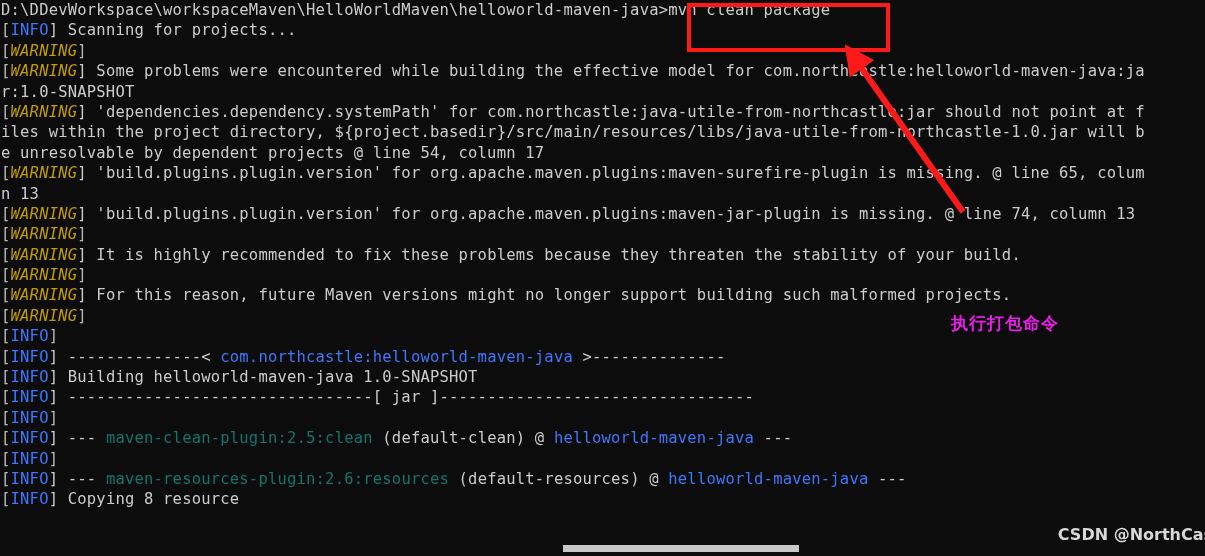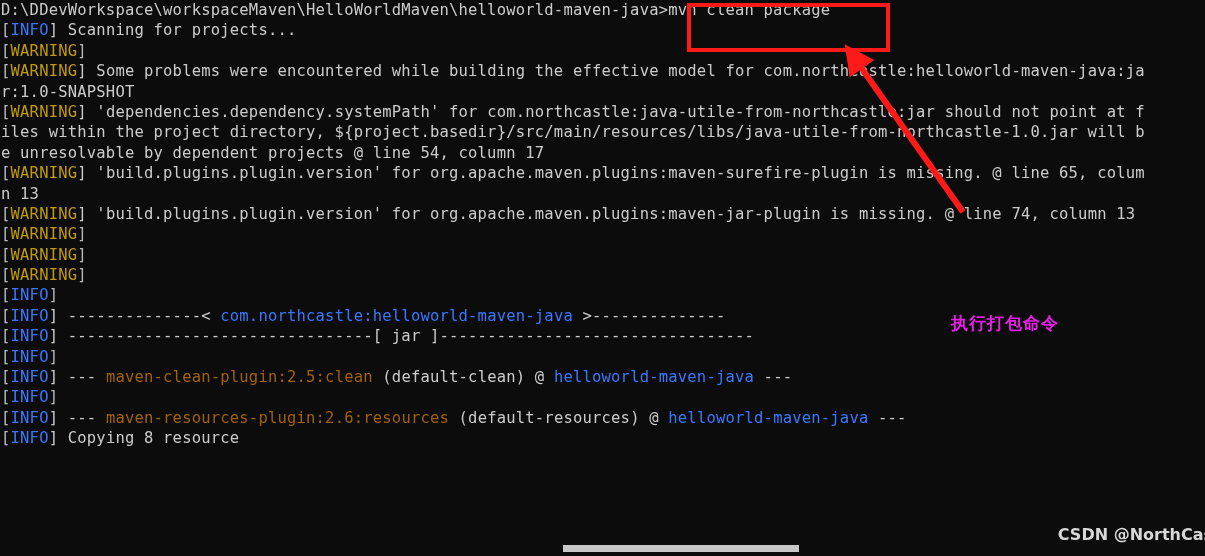--- a/index.html
+++ b/index.html
@@ -32,22 +32,22 @@
     font-size: 15.5px;
     letter-spacing: 0.2px;
     white-space: pre;
     color: #cccccc;
     padding-left: 1px;
   }
   .tok { white-space: pre; }
   .c-default { color: #cccccc; }
   .c-bracket { color: #b9b9b9; }
   .c-info    { color: #3b78ff; }
-  .c-warn    { color: #c19c00; }
-  .c-green   { color: #a16207; }
+  .c-warn    { color: #c19c00; font-style: italic; }
+  .c-green   { color: #0f766e; }
   .c-blue    { color: #3b78ff; }
 
   
   #cmd-box {
     position: absolute;
     left: 687px;
     top: 3px;
     width: 203px;
     height: 49px;
     border: 4px solid #ff1a1a;
@@ -148,24 +148,27 @@
       <div class="line"><span class="tok c-bracket">[</span><span class="tok c-warn">WARNING</span><span class="tok c-bracket">]</span></div>
       <div class="line"><span class="tok c-bracket">[</span><span class="tok c-warn">WARNING</span><span class="tok c-default">] Some problems were encountered while building the effective model for com.northcastle:helloworld-maven-java:ja</span></div>
       <div class="line"><span class="tok c-default">r:1.0-SNAPSHOT</span></div>
       <div class="line"><span class="tok c-bracket">[</span><span class="tok c-warn">WARNING</span><span class="tok c-default">] 'dependencies.dependency.systemPath' for com.northcastle:java-utile-from-northcastle:jar should not point at f</span></div>
       <div class="line"><span class="tok c-default">iles within the project directory, ${project.basedir}/src/main/resources/libs/java-utile-from-northcastle-1.0.jar will b</span></div>
       <div class="line"><span class="tok c-default">e unresolvable by dependent projects @ line 54, column 17</span></div>
       <div class="line"><span class="tok c-bracket">[</span><span class="tok c-warn">WARNING</span><span class="tok c-default">] 'build.plugins.plugin.version' for org.apache.maven.plugins:maven-surefire-plugin is missing. @ line 65, colum</span></div>
       <div class="line"><span class="tok c-default">n 13</span></div>
       <div class="line"><span class="tok c-bracket">[</span><span class="tok c-warn">WARNING</span><span class="tok c-default">] 'build.plugins.plugin.version' for org.apache.maven.plugins:maven-jar-plugin is missing. @ line 74, column 13</span></div>
       <div class="line"><span class="tok c-bracket">[</span><span class="tok c-warn">WARNING</span><span class="tok c-bracket">]</span></div>
-      <div class="line"><span class="tok c-bracket">[</span><span class="tok c-warn">WARNING</span><span class="tok c-bracket">]</span></div>
+      <div class="line"><span class="tok c-bracket">[</span><span class="tok c-warn">WARNING</span><span class="tok c-default">] It is highly recommended to fix these problems because they threaten the stability of your build.</span></div>
+      <div class="line"><span class="tok c-bracket">[</span><span class="tok c-warn">WARNING</span><span class="tok c-bracket">]</span></div>
+      <div class="line"><span class="tok c-bracket">[</span><span class="tok c-warn">WARNING</span><span class="tok c-default">] For this reason, future Maven versions might no longer support building such malformed projects.</span></div>
       <div class="line"><span class="tok c-bracket">[</span><span class="tok c-warn">WARNING</span><span class="tok c-bracket">]</span></div>
       <div class="line"><span class="tok c-bracket">[</span><span class="tok c-info">INFO</span><span class="tok c-bracket">]</span></div>
       <div class="line"><span class="tok c-bracket">[</span><span class="tok c-info">INFO</span><span class="tok c-default">] --------------&lt; </span><span class="tok c-blue">com.northcastle:helloworld-maven-java</span><span class="tok c-default"> &gt;--------------</span></div>
+      <div class="line"><span class="tok c-bracket">[</span><span class="tok c-info">INFO</span><span class="tok c-default">] Building helloworld-maven-java 1.0-SNAPSHOT</span></div>
       <div class="line"><span class="tok c-bracket">[</span><span class="tok c-info">INFO</span><span class="tok c-default">] --------------------------------[ jar ]---------------------------------</span></div>
       <div class="line"><span class="tok c-bracket">[</span><span class="tok c-info">INFO</span><span class="tok c-bracket">]</span></div>
       <div class="line"><span class="tok c-bracket">[</span><span class="tok c-info">INFO</span><span class="tok c-default">] --- </span><span class="tok c-green">maven-clean-plugin:2.5:clean</span><span class="tok c-default"> (default-clean) @ </span><span class="tok c-blue">helloworld-maven-java</span><span class="tok c-default"> ---</span></div>
       <div class="line"><span class="tok c-bracket">[</span><span class="tok c-info">INFO</span><span class="tok c-bracket">]</span></div>
       <div class="line"><span class="tok c-bracket">[</span><span class="tok c-info">INFO</span><span class="tok c-default">] --- </span><span class="tok c-green">maven-resources-plugin:2.6:resources</span><span class="tok c-default"> (default-resources) @ </span><span class="tok c-blue">helloworld-maven-java</span><span class="tok c-default"> ---</span></div>
       <div class="line"><span class="tok c-bracket">[</span><span class="tok c-info">INFO</span><span class="tok c-default">] Copying 8 resource</span></div>
     </div>
 
   <div id="behind-window">
       <div class="line"><span class="tok c-bracket">[</span><span class="tok c-info">INFO</span><span class="tok c-default">] Using 'UTF-8' encoding to copy filtered res</span></div>

